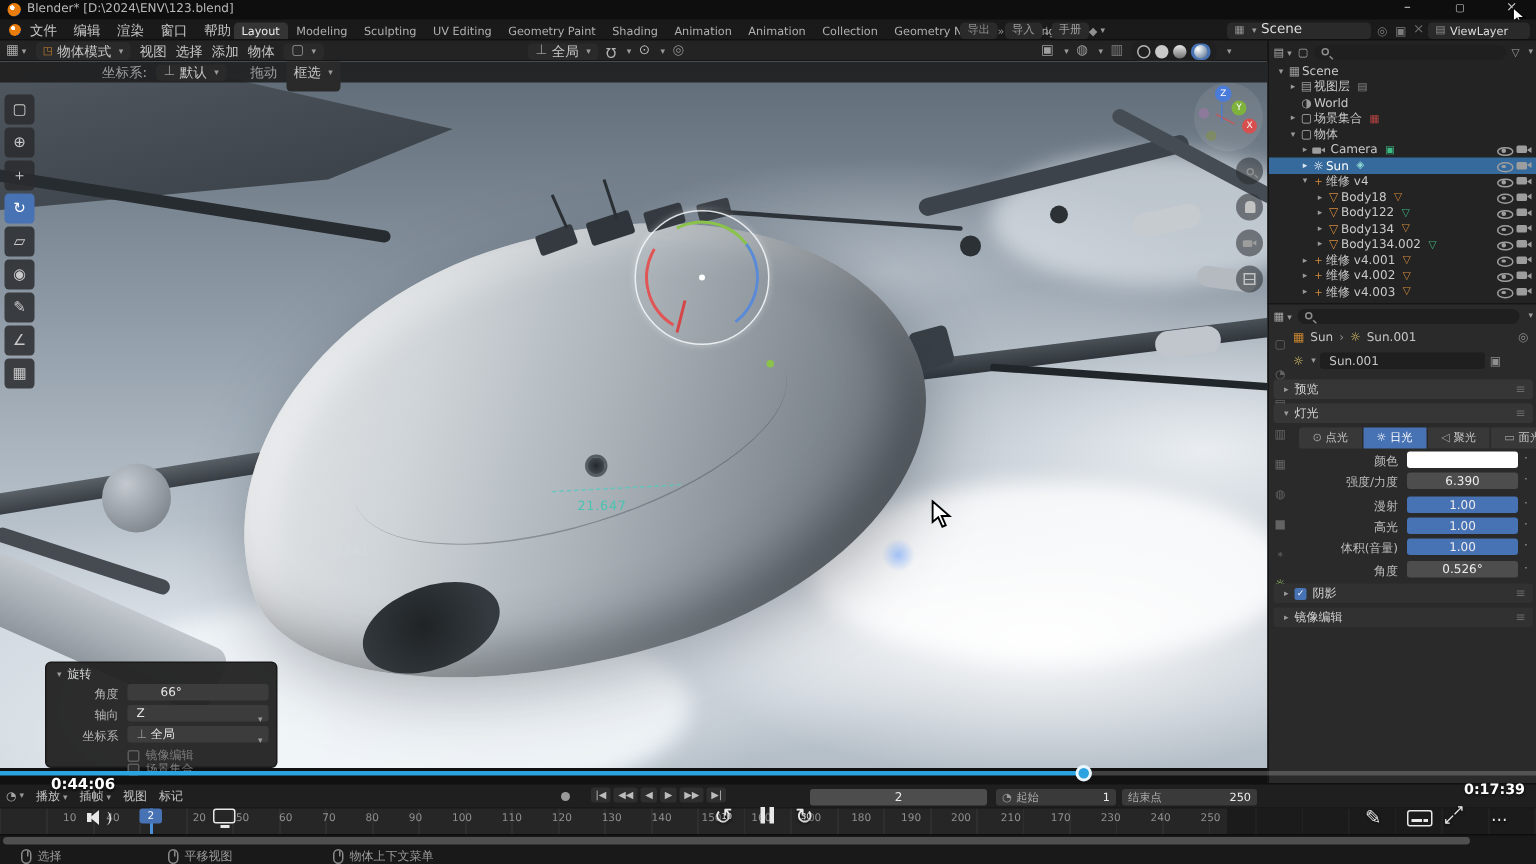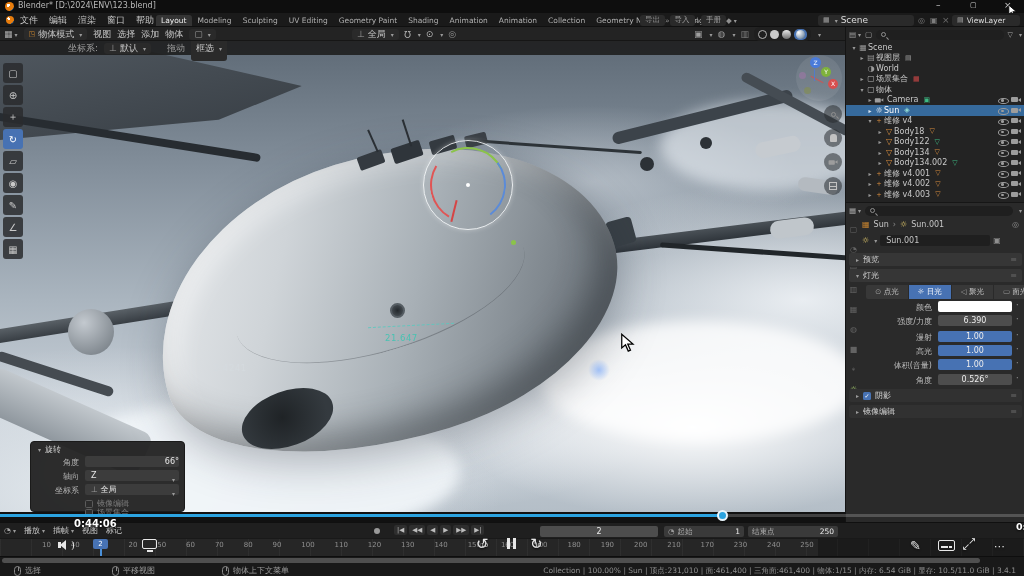--- a/index.html
+++ b/index.html
@@ -62,23 +62,23 @@
     background-image:repeating-linear-gradient(90deg,rgba(255,255,255,.04) 0 1px,transparent 1px 31px);}
   .rnum{font-size:7px;color:#8f8f8f;}
   .tbtn{color:#bdbdbd;font-size:6.5px;background:#2e2e2e;border-radius:2px;padding:1px 3px;}
   #statusbar{left:0;top:556px;width:1024px;height:20px;background:#191919;border-top:1px solid #0e0e0e;}
   .mouseico{width:7px;height:10px;border:1px solid #8a8a8a;border-radius:3.5px;display:inline-block;position:relative;}
   .mouseico::after{content:"";position:absolute;left:2.7px;top:0;width:1px;height:4px;background:#8a8a8a;}
   .hint{color:#9a9a9a;font-size:8px;display:flex;gap:4px;align-items:center;}
   
   #oppanel{left:30px;top:441px;width:155px;height:71px;background:rgba(35,35,35,.96);border:1px solid #1a1a1a;border-radius:4px;font-size:8px;}
   .oplabel{position:absolute;width:48px;text-align:right;color:#b5b5b5;}
-  .opfield{position:absolute;left:54px;width:94px;height:11px;line-height:11px;background:#3c3c3c;border-radius:2px;text-align:right;color:#e6e6e6;}
+  .opfield{position:absolute;left:54px;width:94px;height:11px;line-height:11px;background:#3c3c3c;border-radius:2px;text-align:left;color:#e6e6e6;padding-left:22px;}
   
-  .vtime{color:#fff;font-size:10px;text-shadow:0 1px 2px rgba(0,0,0,.8);font-weight:bold;margin-left:40px;}
+  .vtime{color:#fff;font-size:10px;text-shadow:0 1px 2px rgba(0,0,0,.8);font-weight:bold;}
   .vico{color:#e8e8e8;text-shadow:0 1px 2px rgba(0,0,0,.7);}
 </style>
 </head>
 <body>
 
 <div id="titlebar" class="abs">
   <span class="abs blogo" style="left:5px;top:2px"></span>
   <span class="abs" style="left:18px;top:1px;font-size:8px;color:#b9b9b9">Blender* [D:\2024\ENV\123.blend]</span>
   <span class="abs" style="left:936px;top:0;color:#cfcfcf">–</span>
   <span class="abs" style="left:970px;top:1px;color:#cfcfcf;font-size:7px">▢</span>
@@ -640,21 +640,20 @@
       <span>选择</span>
     </div>
   <div class="hint abs" style="left:112px;top:8px">
       <span class="mouseico"></span>
       <span>平移视图</span>
     </div>
   <div class="hint abs" style="left:222px;top:8px">
       <span class="mouseico"></span>
       <span>物体上下文菜单</span>
     </div>
-  <span class="abs" style="right:8px;top:9px;color:#8f8f8f;font-size:7.5px">Collection | 100.00% | Sun | 顶点:231,010 | 面:461,400 | 三角面:461,400 | 物体:1/15 | 内存: 6.54 GiB | 显存: 10.5/11.0 GiB | 3.4.1</span>
 </div>
 
 <div class="abs" style="left:0;top:514px;width:723px;height:2.5px;background:#2ba3e0;z-index:50"></div>
 <div class="abs" style="left:723px;top:514px;width:301px;height:2.5px;background:rgba(255,255,255,.2);z-index:50"></div>
 <div class="abs gz" style="left:717px;top:510px;width:11px;height:11px;background:#2ba3e0;border:2px solid #eaf6fd;z-index:51"></div>
 <span class="abs vtime" style="left:34px;top:518px;z-index:52">0:44:06</span>
 <span class="abs vtime" style="left:976px;top:521px;font-size:9.5px;z-index:52">0:17:39</span>
 <div class="abs" style="left:58px;top:539px;z-index:52;width:16px;height:13px">
   <span class="abs" style="left:0;top:3px;width:3px;height:6px;background:#e8e8e8"></span>
   <span class="abs" style="left:2px;top:1px;border-right:6px solid #e8e8e8;border-top:5px solid transparent;border-bottom:5px solid transparent"></span>

